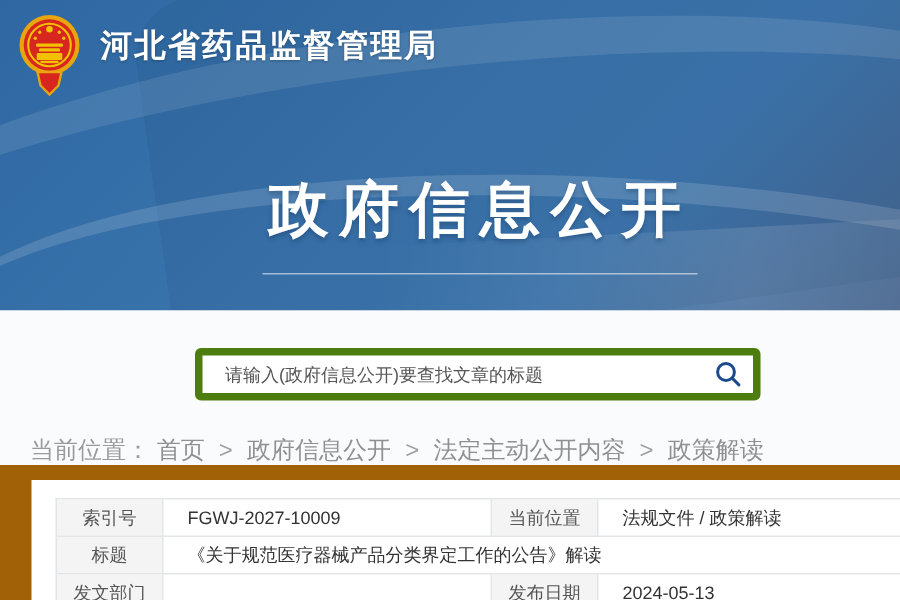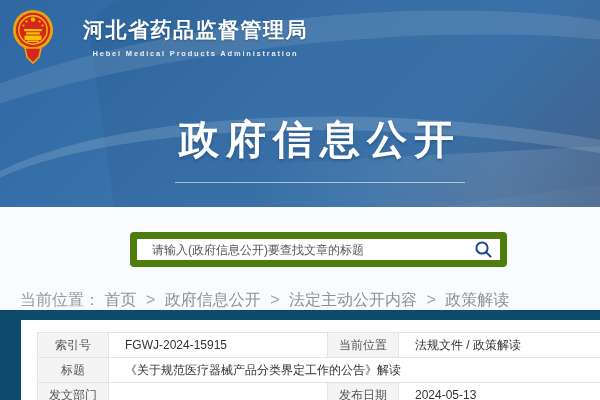--- a/index.html
+++ b/index.html
@@ -38,21 +38,21 @@
   .wave-dark {
     right: -120px; top: -40px; width: 620px; height: 250px;
     background: rgba(23,58,100,0.10);
     transform: rotate(-8deg);
     border-radius: 40px;
   }
 
   
   .brand { position: absolute; left: 12px; top: 9px; display: flex; align-items: flex-start; }
   .emblem { width: 42px; height: 56px; flex: 0 0 auto; }
-  .brand-text { margin-left: 29px; padding-top: 7px; text-align: center; }
+  .brand-text { margin-left: 13px; padding-top: 7px; }
   .brand-cn {
     color: #ffffff; font-size: 21px; font-weight: bold;
     letter-spacing: 1.5px; text-shadow: 0 1px 2px rgba(0,0,0,0.25);
     white-space: nowrap;
   }
   .brand-en {
     color: rgba(255,255,255,0.88); font-size: 7.5px; font-weight: bold;
     letter-spacing: 1.8px; margin-top: 5px; white-space: nowrap;
   }
 
@@ -69,21 +69,21 @@
     background: rgba(255,255,255,0.55);
   }
 
   
   .search-section {
     position: absolute; left: 0; top: 207px; width: 600px; height: 103px;
     background: #fafbfc;
   }
   .search-box {
     position: absolute; left: 130px; top: 25px; width: 377px; height: 35px;
-    background: #ffffff; border: 7px solid #4d7c0f; border-radius: 4px;
+    background: #ffffff; border: 5px solid #4d7c0f; border-radius: 4px;
     display: flex; align-items: center;
   }
   .search-input {
     flex: 1 1 auto; height: 100%; border: none; outline: none; background: transparent;
     font-family: "Liberation Sans", "DejaVu Sans", sans-serif;
     font-size: 12px; color: #333; padding: 0 8px 0 15px;
   }
   .search-input::placeholder { color: #555; opacity: 1; }
   .search-btn {
     flex: 0 0 auto; width: 34px; height: 100%; border: none; background: transparent;
@@ -92,21 +92,21 @@
   .breadcrumb {
     position: absolute; left: 20px; top: 83px;
     font-size: 16px; color: #999a9c; white-space: nowrap;
   }
   .breadcrumb a { color: #8f9092; text-decoration: none; }
   .crumb-sep { margin: 0 5px; color: #9fa0a2; }
 
   
   .table-section {
     position: absolute; left: 0; top: 310px; width: 600px; height: 90px;
-    background: #0c4a6e;
+    background: #a16207;
   }
   .doc-card {
     position: absolute; left: 21px; top: 10px; width: 640px; height: 120px;
     background: #ffffff;
   }
   table.doc-table {
     border-collapse: collapse; table-layout: fixed;
     margin: 12px 0 0 16px; width: 610px;
     font-size: 12px;
   }
@@ -147,21 +147,20 @@
 
       <rect x="12" y="20" width="18" height="2.2" rx="0.8" fill="#f2c200"></rect>
       <rect x="14" y="23.2" width="14" height="2.2" rx="0.8" fill="#f2c200"></rect>
       <rect x="12.5" y="26.4" width="17" height="4.6" rx="0.8" fill="#f2c200"></rect>
       <rect x="15" y="31.5" width="12" height="1.6" fill="#f2c200"></rect>
 
       <polygon points="13,39 29,39 27,48 21,54 15,48" fill="#d7261d" stroke="#e9a50e" stroke-width="1.6"></polygon>
     </svg>
     <div class="brand-text">
       <div class="brand-cn">河北省药品监督管理局</div>
-      <div class="brand-en">Hebei Medical Products Administration</div>
     </div>
   </div>
 
   <div class="banner-title-wrap">
     <div class="banner-title">政府信息公开</div>
     <div class="banner-underline"></div>
   </div>
 </div>
 
 <div class="search-section">
@@ -186,21 +185,21 @@
     <a href="#">政策解读</a>
   </div>
 </div>
 
 <div class="table-section">
   <div class="doc-card">
     <table class="doc-table">
       <tbody>
           <tr>
         <td class="lbl col-l">索引号</td>
-        <td class="val col-v1">FGWJ-2024-15915</td>
+        <td class="val col-v1">FGWJ-2027-10009</td>
         <td class="lbl col-l">当前位置</td>
         <td class="val col-v2">法规文件 / 政策解读</td>
       </tr>
       <tr>
         <td class="lbl">标题</td>
         <td class="val" colspan="3">《关于规范医疗器械产品分类界定工作的公告》解读</td>
       </tr>
       <tr>
         <td class="lbl">发文部门</td>
         <td class="val"></td>

